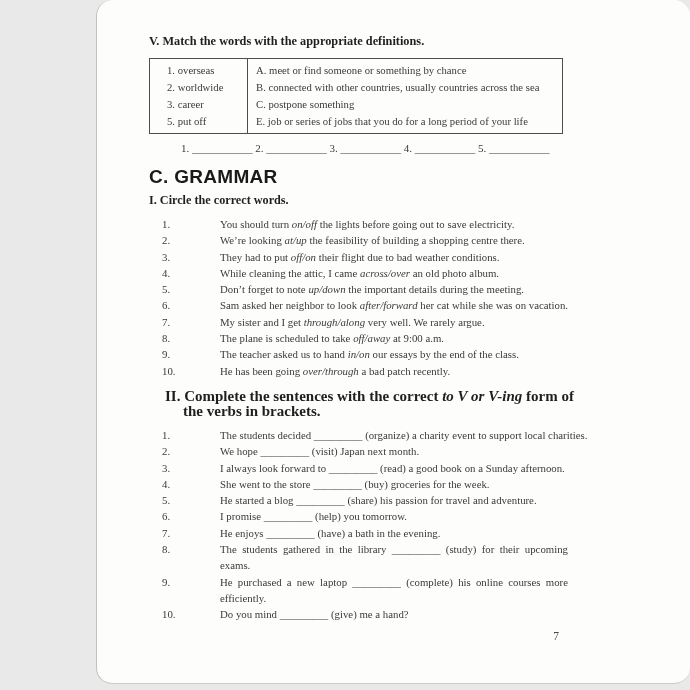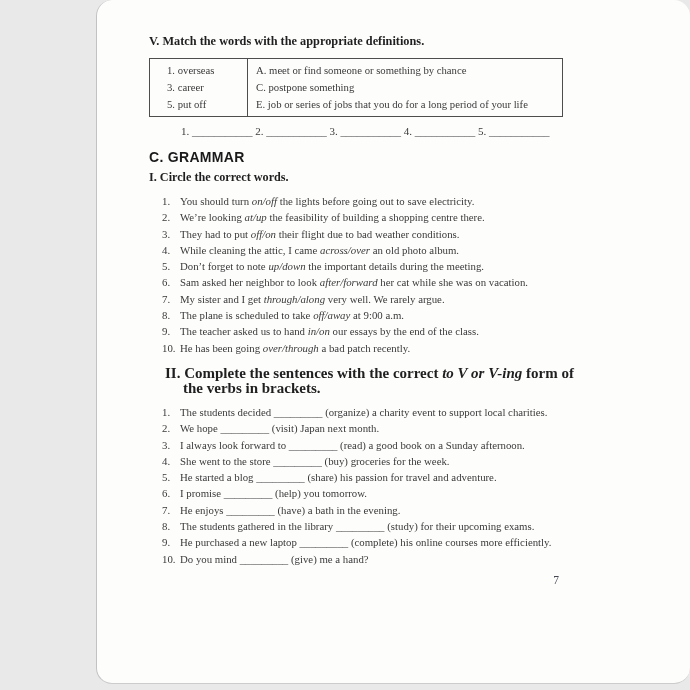--- a/index.html
+++ b/index.html
@@ -14,46 +14,50 @@
   .content { padding:34px 122px 0 52px; width:100%; }
   h3.secv { font-size:12.3px; font-weight:bold; color:#1f1f1f; margin:0 0 9px; }
   table.match { width:414px; border-collapse:collapse; border:1.4px solid #4d4d4d; font-size:10.7px; line-height:15px; margin:0 0 8px; color:#3a3a3a; }
   table.match td { vertical-align:top; }
   td.word { width:98px; padding:1px 4px 1px 17px; }
   td.def  { border-left:1.4px solid #4d4d4d; padding:1px 3px 1px 24px; text-indent:-16px; }
   td.def.j { text-align:justify; }
   tr:first-child td { padding-top:4px; }
   tr:last-child td { padding-bottom:4px; }
   .answers { font-size:11px; margin:0 0 0 32px; color:#3a3a3a; margin-bottom:12px; white-space:nowrap; }
-  h2.grammar { font-family:"Liberation Sans", sans-serif; font-size:14px; font-weight:bold; letter-spacing:0.3px; color:#1a1a1a; margin:10px 0 5px; }
+  h2.grammar { font-family:"Liberation Sans", sans-serif; font-size:19px; font-weight:bold; letter-spacing:0.3px; color:#1a1a1a; margin:10px 0 5px; }
   h4.sub { font-size:12.2px; font-weight:bold; color:#1f1f1f; margin:0 0 8px; }
   h4.sub2 { font-size:15px; font-weight:bold; color:#1f1f1f; margin:10px 16px 8px; width:432px; padding-left:18px; text-indent:-18px; line-height:15px; }
   h4.sub2 em { font-weight:bold; }
   ol.items { list-style:none; }
   ol.items li { display:flex; line-height:16.3px; font-size:10.8px; color:#3a3a3a; }
   ol.items .num { flex:0 0 31px; padding-left:13px; }
-  ol.items .txt { flex:1; }
+  ol.items .txt { flex:1;margin-left:40px; }
   .txt.nw { white-space:nowrap; }
   .txt.j { text-align:justify; }
   em { font-style:italic; }
   .pagenum { text-align:right; padding-right:10px; margin-top:7px; font-size:11.5px; color:#44474f; width:420px; }
 </style>
 </head>
 <body>
 
 <div class="page">
   <div class="content">
 
     <h3 class="secv">V. Match the words with the appropriate definitions.</h3>
 
     <table class="match">
       <tbody>
         <tr>
           <td class="word">1. overseas</td>
           <td class="def">A. meet or find someone or something by chance</td>
+        </tr>
+        <tr>
+          <td class="word">2. worldwide</td>
+          <td class="def j">B. connected with other countries, usually countries across the sea</td>
         </tr>
         <tr>
           <td class="word">3. career</td>
           <td class="def">C. postpone something</td>
         </tr>
         <tr>
           <td class="word">5. put off</td>
           <td class="def">E. job or series of jobs that you do for a long period of your life</td>
         </tr>
       </tbody>

